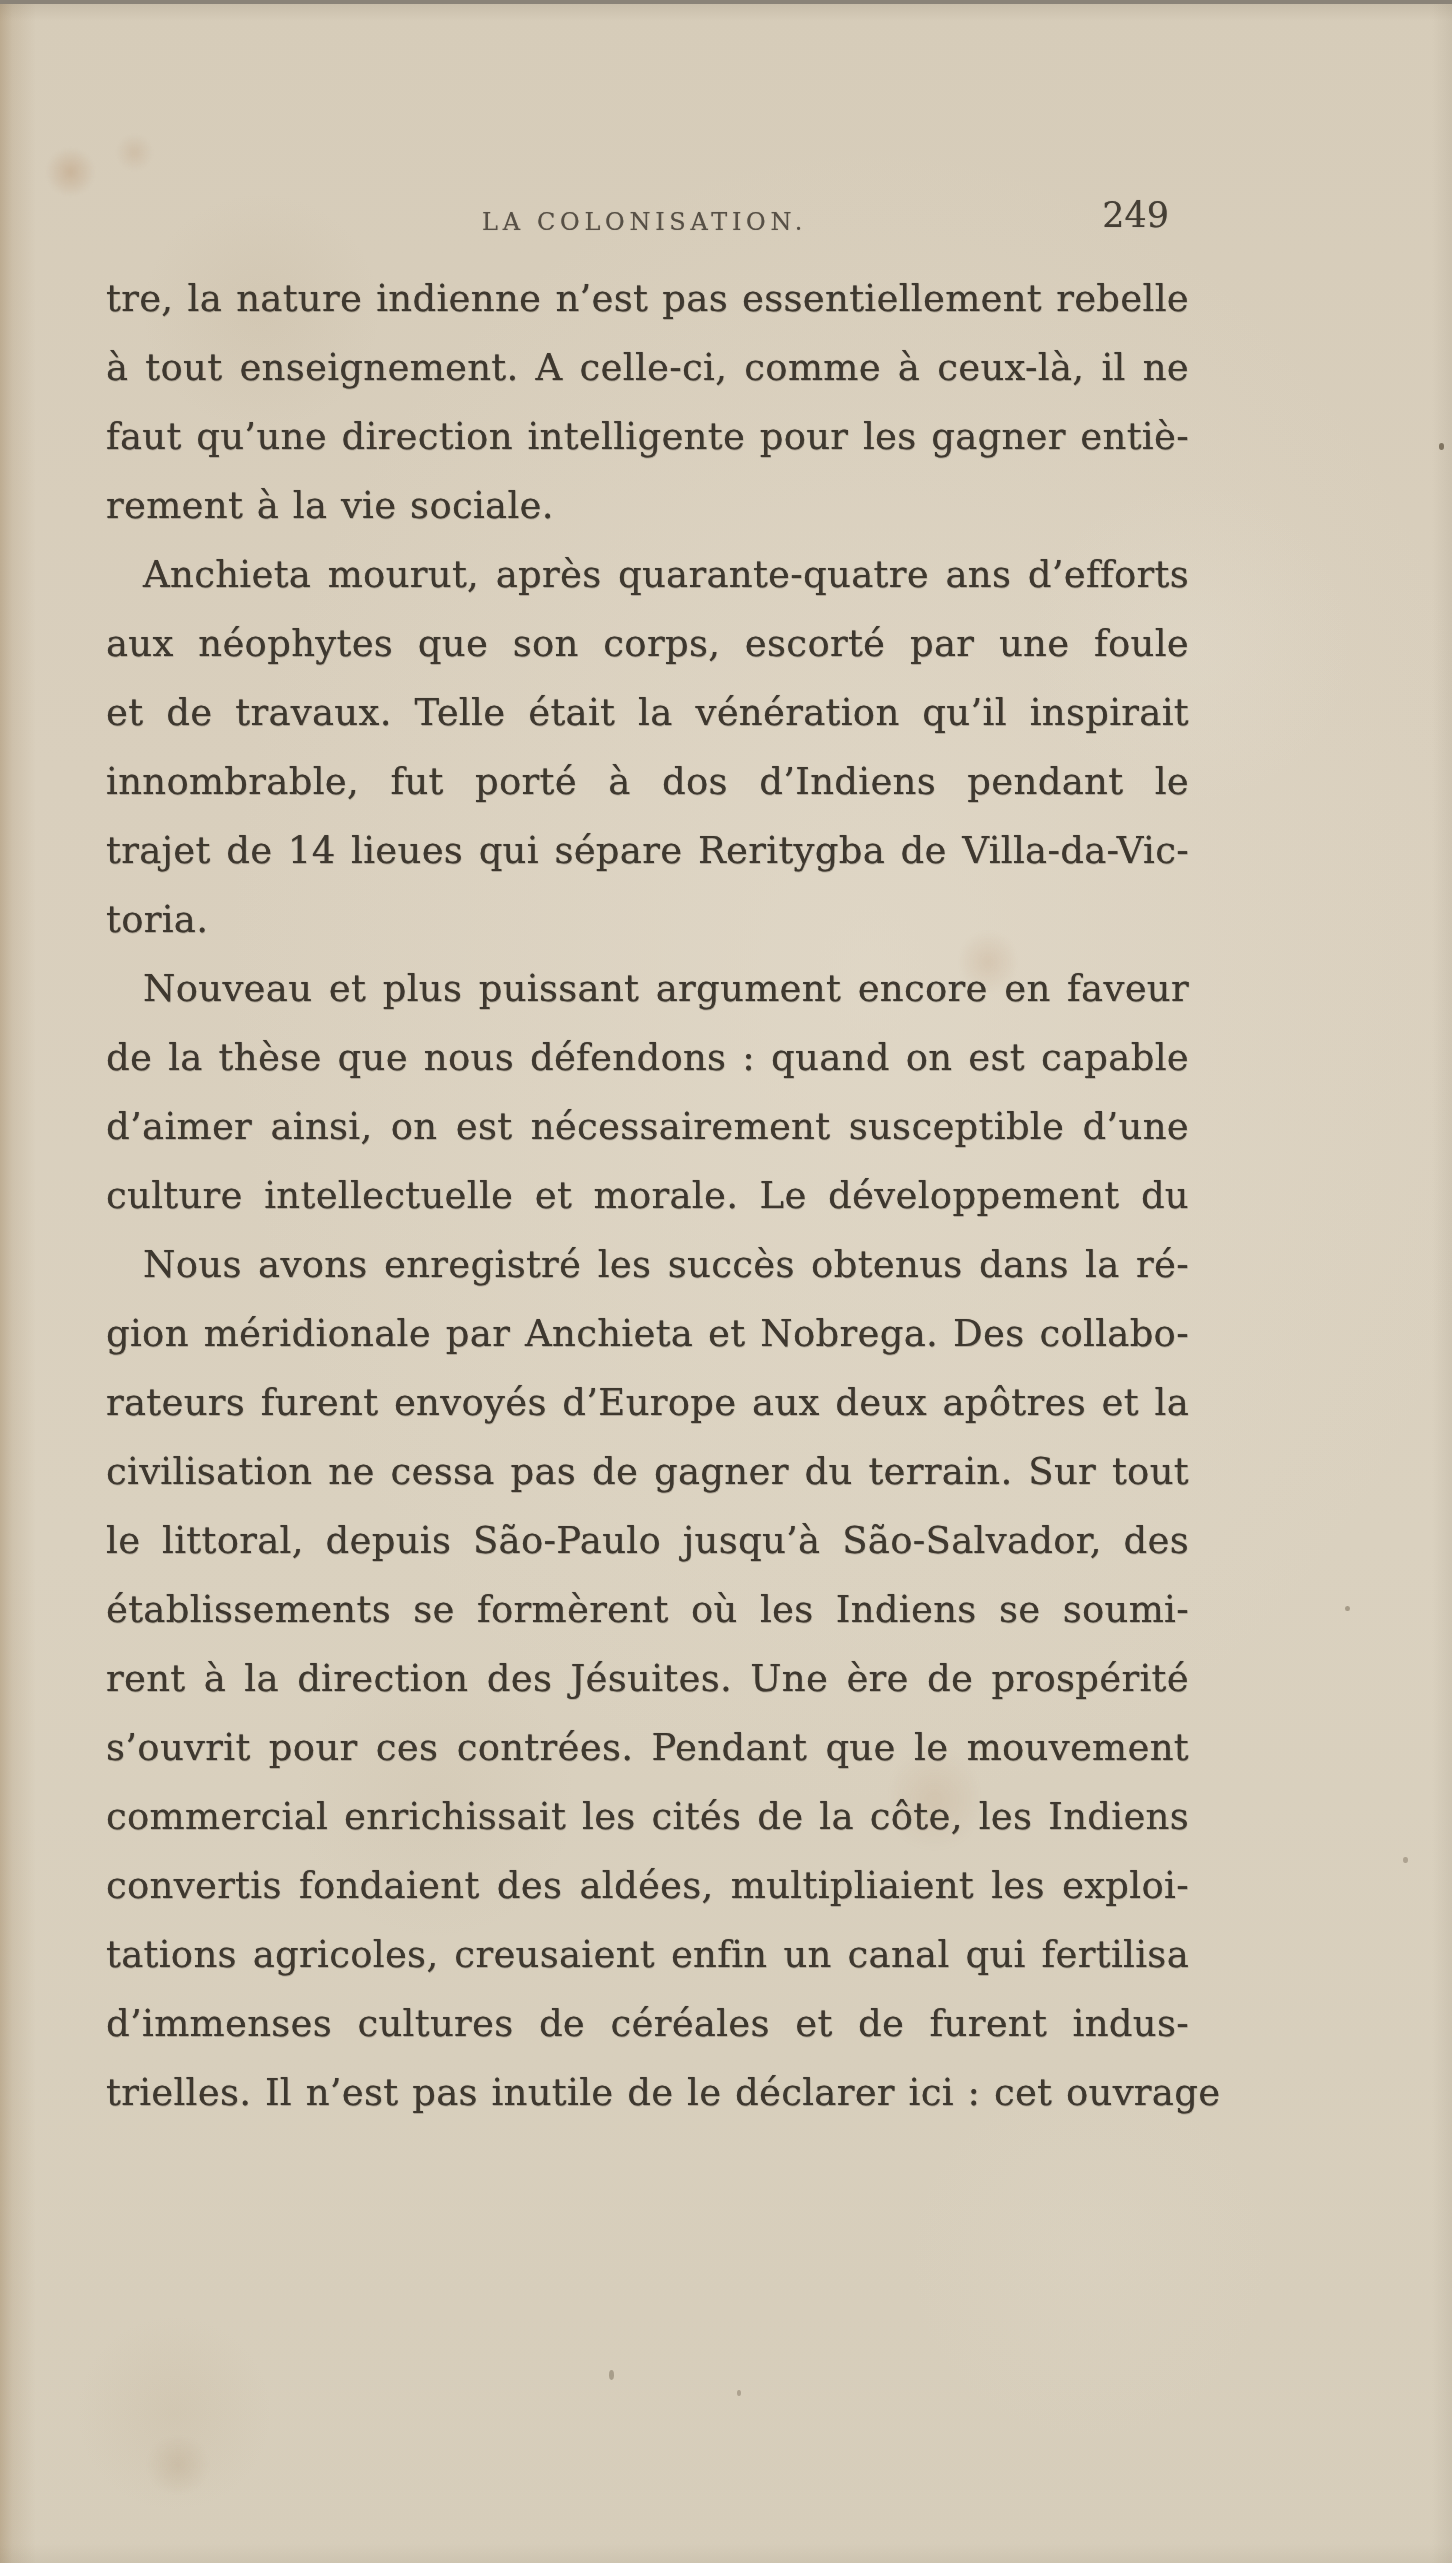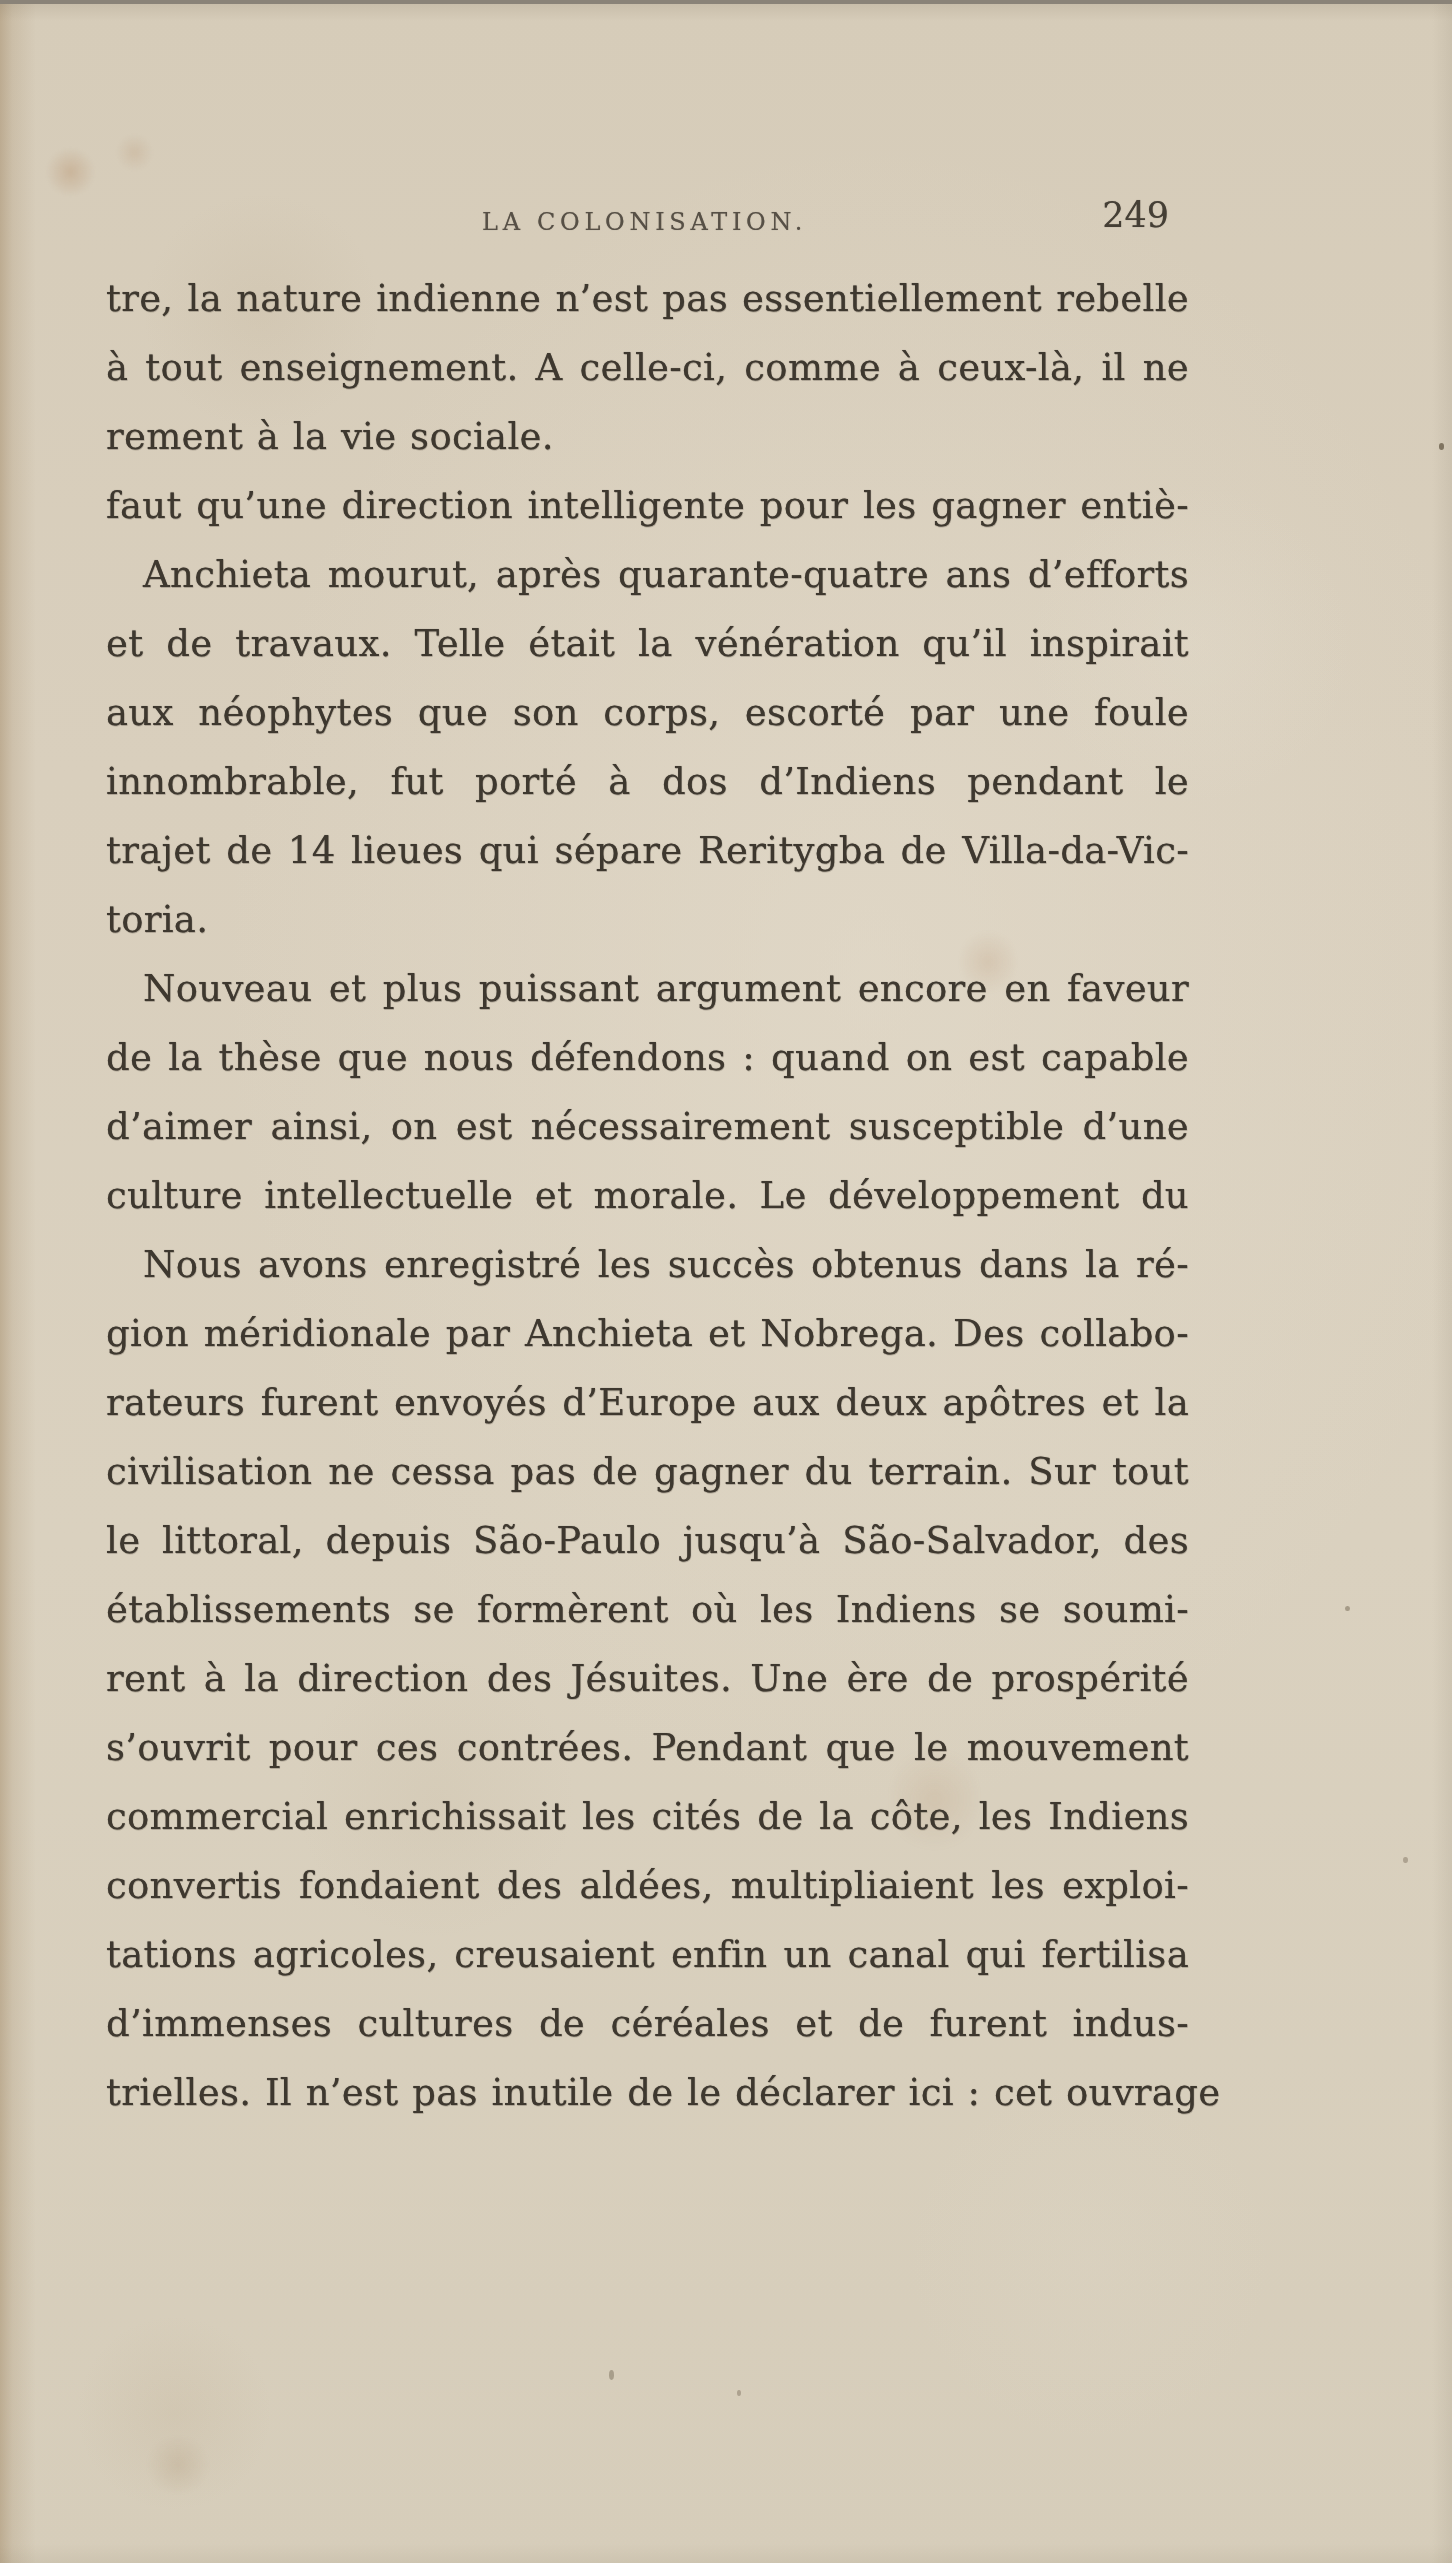--- a/index.html
+++ b/index.html
@@ -119,25 +119,25 @@
   <div class="speck speck-5"></div>
 
   <div class="header-row">
     <span class="header-title">LA COLONISATION.</span>
     <span class="page-num">249</span>
   </div>
 
   <div class="text-block">
       <div class="line">tre, la nature indienne n’est pas essentiellement rebelle</div>
       <div class="line">à tout enseignement. A celle-ci, comme à ceux-là, il ne</div>
+      <div class="line">faut qu’une direction intelligente pour les gagner entiè-</div>
       <div class="line end">rement à la vie sociale.</div>
-      <div class="line">faut qu’une direction intelligente pour les gagner entiè-</div>
       <div class="line indent">Anchieta mourut, après quarante-quatre ans d’efforts</div>
+      <div class="line">aux néophytes que son corps, escorté par une foule</div>
       <div class="line">et de travaux. Telle était la vénération qu’il inspirait</div>
-      <div class="line">aux néophytes que son corps, escorté par une foule</div>
       <div class="line">innombrable, fut porté à dos d’Indiens pendant le</div>
       <div class="line">trajet de 14 lieues qui sépare Reritygba de Villa-da-Vic-</div>
       <div class="line end">toria.</div>
       <div class="line indent">Nouveau et plus puissant argument encore en faveur</div>
       <div class="line">de la thèse que nous défendons : quand on est capable</div>
       <div class="line">d’aimer ainsi, on est nécessairement susceptible d’une</div>
       <div class="line">culture intellectuelle et morale. Le développement du</div>
       <div class="line indent">Nous avons enregistré les succès obtenus dans la ré-</div>
       <div class="line">gion méridionale par Anchieta et Nobrega. Des collabo-</div>
       <div class="line">rateurs furent envoyés d’Europe aux deux apôtres et la</div>

